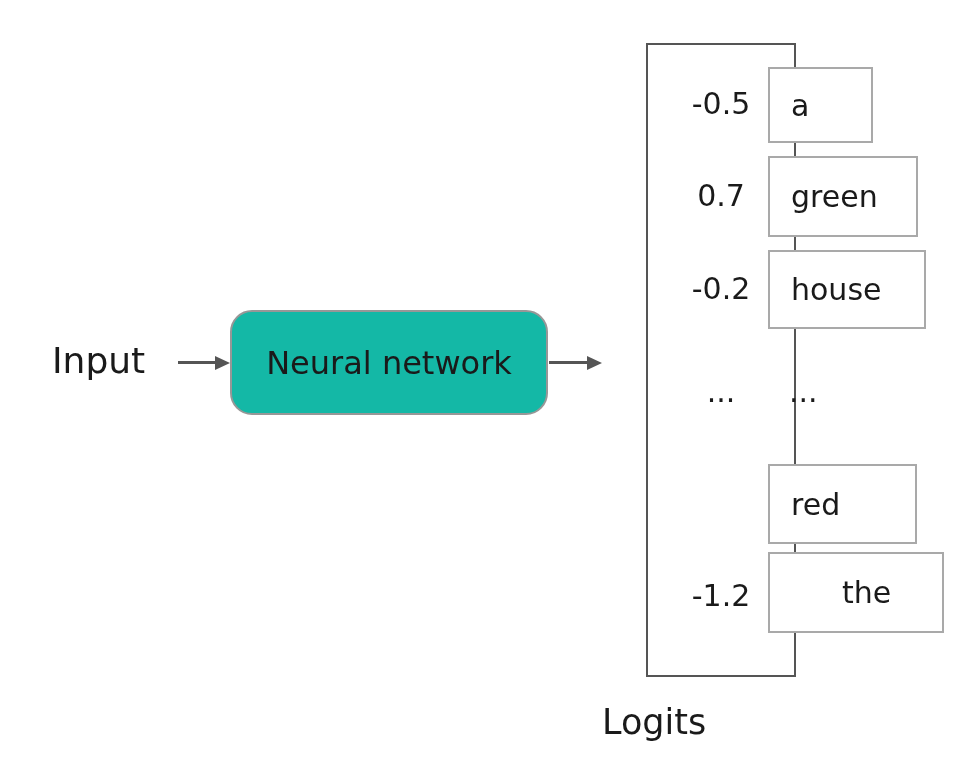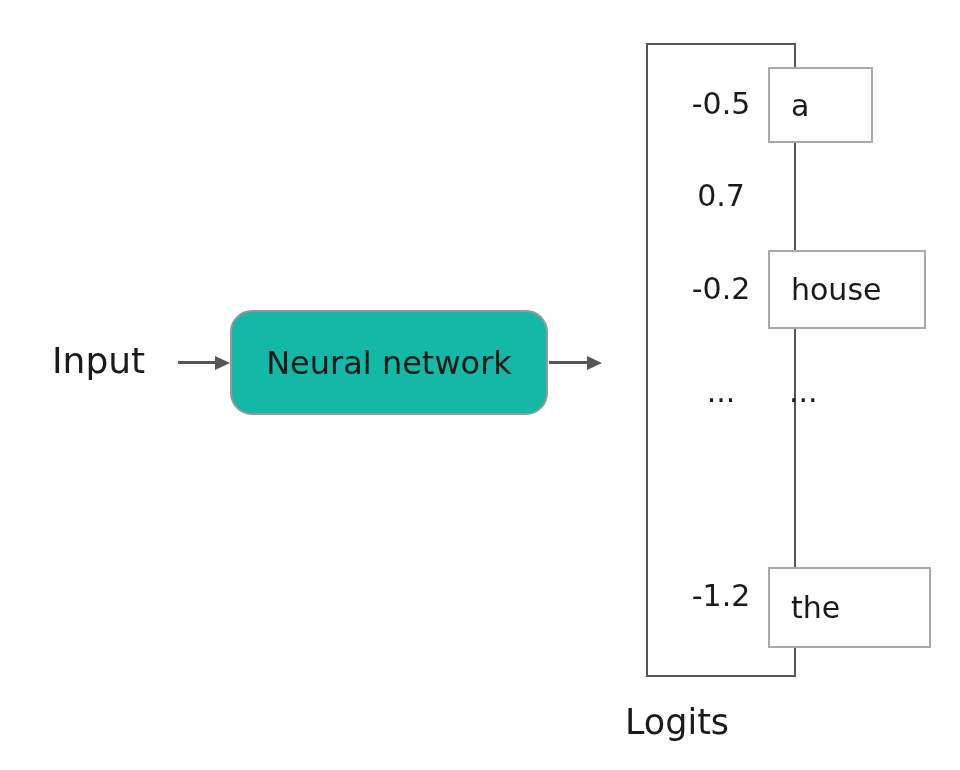--- a/index.html
+++ b/index.html
@@ -99,37 +99,37 @@
     background: #ffffff;
     display: flex;
     align-items: center;
     padding-left: 21px;
     font-size: 30px;
   }
   .token-0 { top: 67px;  width: 105px; height: 76px; }
   .token-1 { top: 156px; width: 150px; height: 81px; }
   .token-2 { top: 250px; width: 158px; height: 79px; }
   .token-4 { top: 464px; width: 149px; height: 80px; }
-  .token-5 { top: 567px; width: 163px; height: 81px; }
+  .token-5 { top: 552px; width: 176px; height: 81px; justify-content: center; }
   .token-ellipsis {
     position: absolute;
     left: 789px;
     top: 372px;
     height: 40px;
     line-height: 40px;
     font-size: 30px;
   }
 
   
   .logits-caption {
     position: absolute;
     left: 602px;
     top: 700px;
     width: 150px;
-    text-align: center;
+    text-align: left;
     font-size: 35px;
     line-height: 44px;
   }
 </style>
 </head>
 <body>
 
 <div class="canvas">
 
   <div class="input-label">Input</div>
@@ -146,23 +146,29 @@
     <div class="logit-value logit-0">-0.5</div>
     <div class="logit-value logit-1">0.7</div>
     <div class="logit-value logit-2">-0.2</div>
     <div class="logit-value logit-3">...</div>
     <div class="logit-value logit-5">-1.2</div>
   </div>
 
   <div class="token-box token-0">
     <span>a</span>
   </div>
+  <div class="token-box token-1">
+    <span>green</span>
+  </div>
   <div class="token-box token-2">
     <span>house</span>
   </div>
   <div class="token-ellipsis">...</div>
+  <div class="token-box token-4">
+    <span>red</span>
+  </div>
   <div class="token-box token-5">
     <span>the</span>
   </div>
 
   <div class="logits-caption">Logits</div>
 
 </div>
 
 </body></html>

